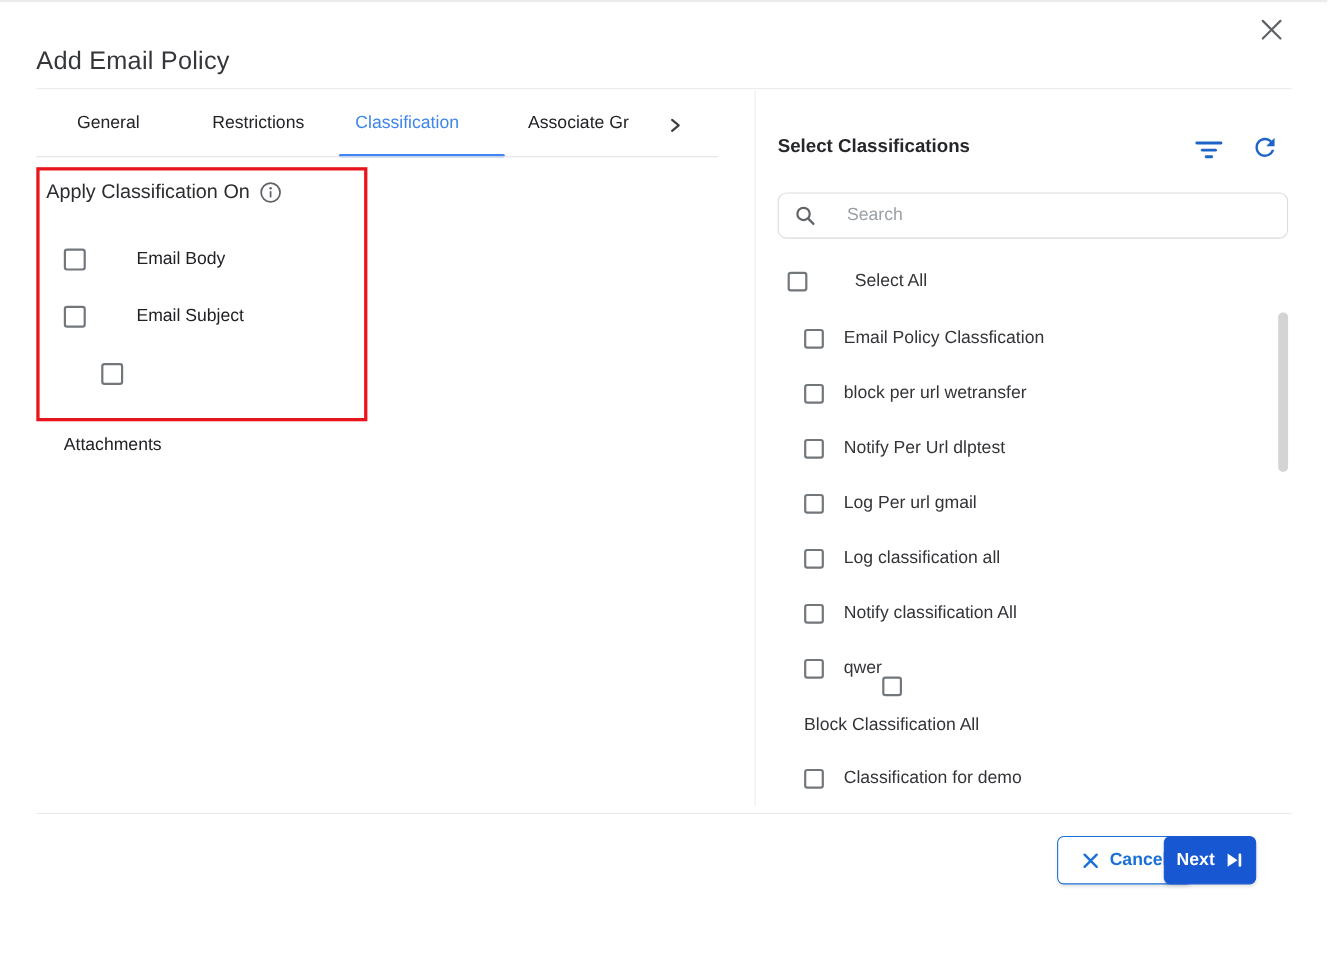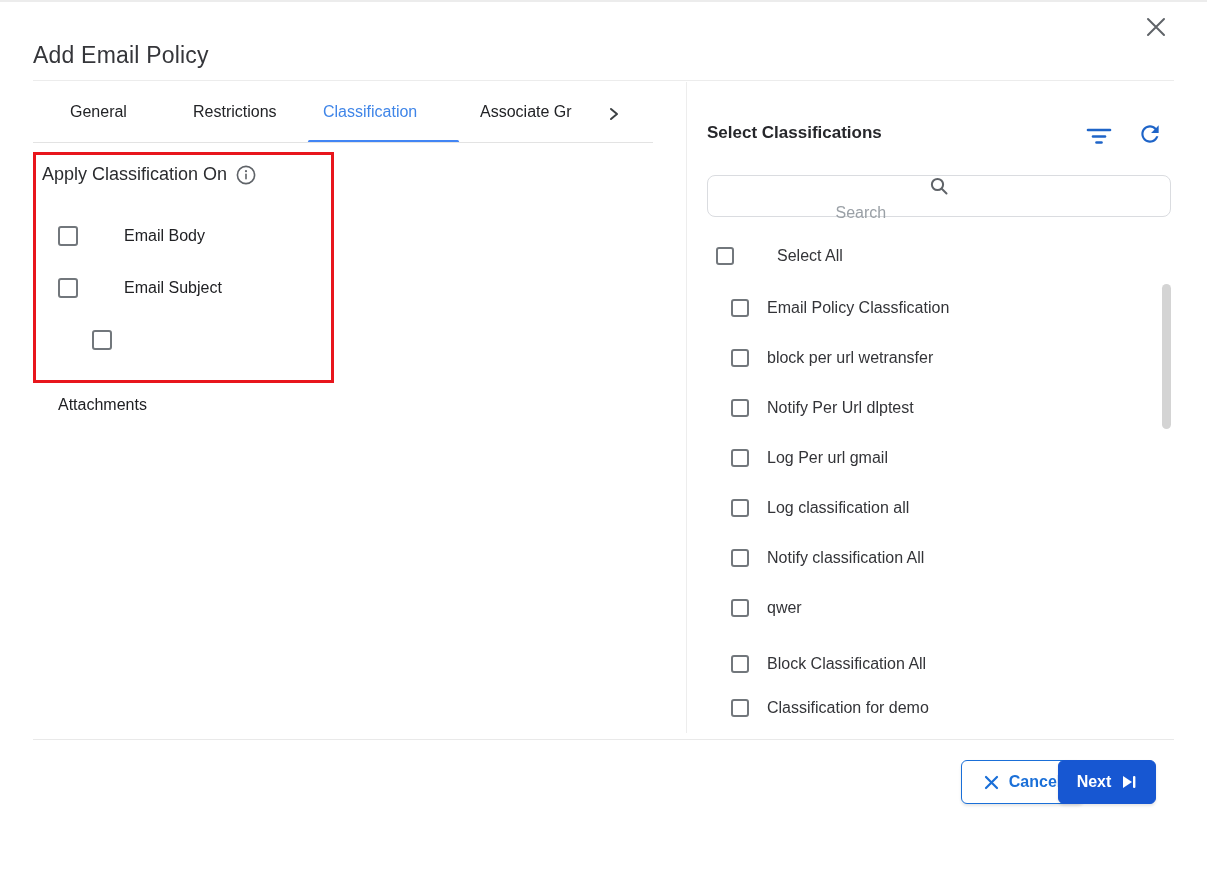--- a/index.html
+++ b/index.html
@@ -42,42 +42,42 @@
 
   .v-divider { position:absolute; left:686px; top:82px; width:1px; height:651px; background:#ededed; }
 
   .rp-title { position:absolute; left:707px; top:123px; font-size:17px; font-weight:600; color:#26272b; }
   .icon-btn { position:absolute; display:flex; align-items:center; justify-content:center; cursor:pointer; }
   .filter-btn { left:1084px; top:122px; width:30px; height:28px; }
   .refresh-btn { left:1135px; top:119px; width:30px; height:30px; }
 
   .search-box { position:absolute; left:707px; top:175px; width:464px; height:42px;
     border:1px solid #dadce0; border-radius:8px; background:#fff;
-    display:flex; align-items:center; padding:0 14px; gap:8px;flex-direction:column; }
+    display:flex; align-items:center; padding:0 14px; gap:28px; }
   .search-box input { border:none; outline:none; flex:1; font-size:16px;
     font-family:"Liberation Sans", sans-serif; color:#3c4043; background:transparent; }
   .search-box input::placeholder { color:#9aa0a6; }
 
   .chk-row-right { position:absolute; display:flex; align-items:center; cursor:pointer; }
   .row-selectall { left:716px; top:247px; gap:43px; }
   .row-selectall .cbx { width:18px; height:18px; }
   .row-item { left:731px; gap:18px; }
   .row-item .cbx { width:18px; height:18px; }
   .row-item .chk-label, .row-selectall .chk-label { font-size:16px; color:#333438; }
 
   .scrollbar-thumb { position:absolute; left:1162px; top:284px; width:9px; height:145px;
     background:#d4d4d4; border-radius:5px; cursor:grab; }
 
   .bottom-rule { position:absolute; left:33px; top:739px; width:1141px; height:1px; background:#e9e9e9; }
 
   .btn { position:absolute; top:760px; height:44px; border-radius:6px; display:flex;
     align-items:center; justify-content:center; gap:10px; font-size:16px; font-weight:600;
     cursor:pointer; box-shadow:0 2px 3px rgba(0,0,0,0.10); }
   .btn-cancel { left:913px; width:123px; background:#fff; border:1.5px solid #1a6fd8; color:#1a6fd8;margin-left:48px; }
-  .btn-next { left:1058px; width:98px; background:#1757d2; border:1px solid #1757d2; color:#fff; }
+  .btn-next { left:1058px; width:84px; background:#1757d2; border:1px solid #1757d2; color:#fff; }
 
   .info-icon { display:inline-flex; }
   svg { display:block; }
 </style>
 </head>
 <body>
 
 <div class="stage">
   <div class="top-edge"></div>
 
@@ -190,21 +190,21 @@
     <span class="chk-label">Log classification all</span>
   </div>
   <div class="chk-row-right row-item" style="top:549px;">
     <span class="cbx"></span>
     <span class="chk-label">Notify classification All</span>
   </div>
   <div class="chk-row-right row-item" style="top:599px;">
     <span class="cbx"></span>
     <span class="chk-label">qwer</span>
   </div>
-  <div class="chk-row-right row-item" style="top:655px;">
+  <div class="chk-row-right row-item" style="top:615px;flex-direction:column;">
     <span class="cbx"></span>
     <span class="chk-label">Block Classification All</span>
   </div>
   <div class="chk-row-right row-item" style="top:699px;">
     <span class="cbx"></span>
     <span class="chk-label">Classification for demo</span>
   </div>
 
   <div class="scrollbar-thumb"></div>
 

